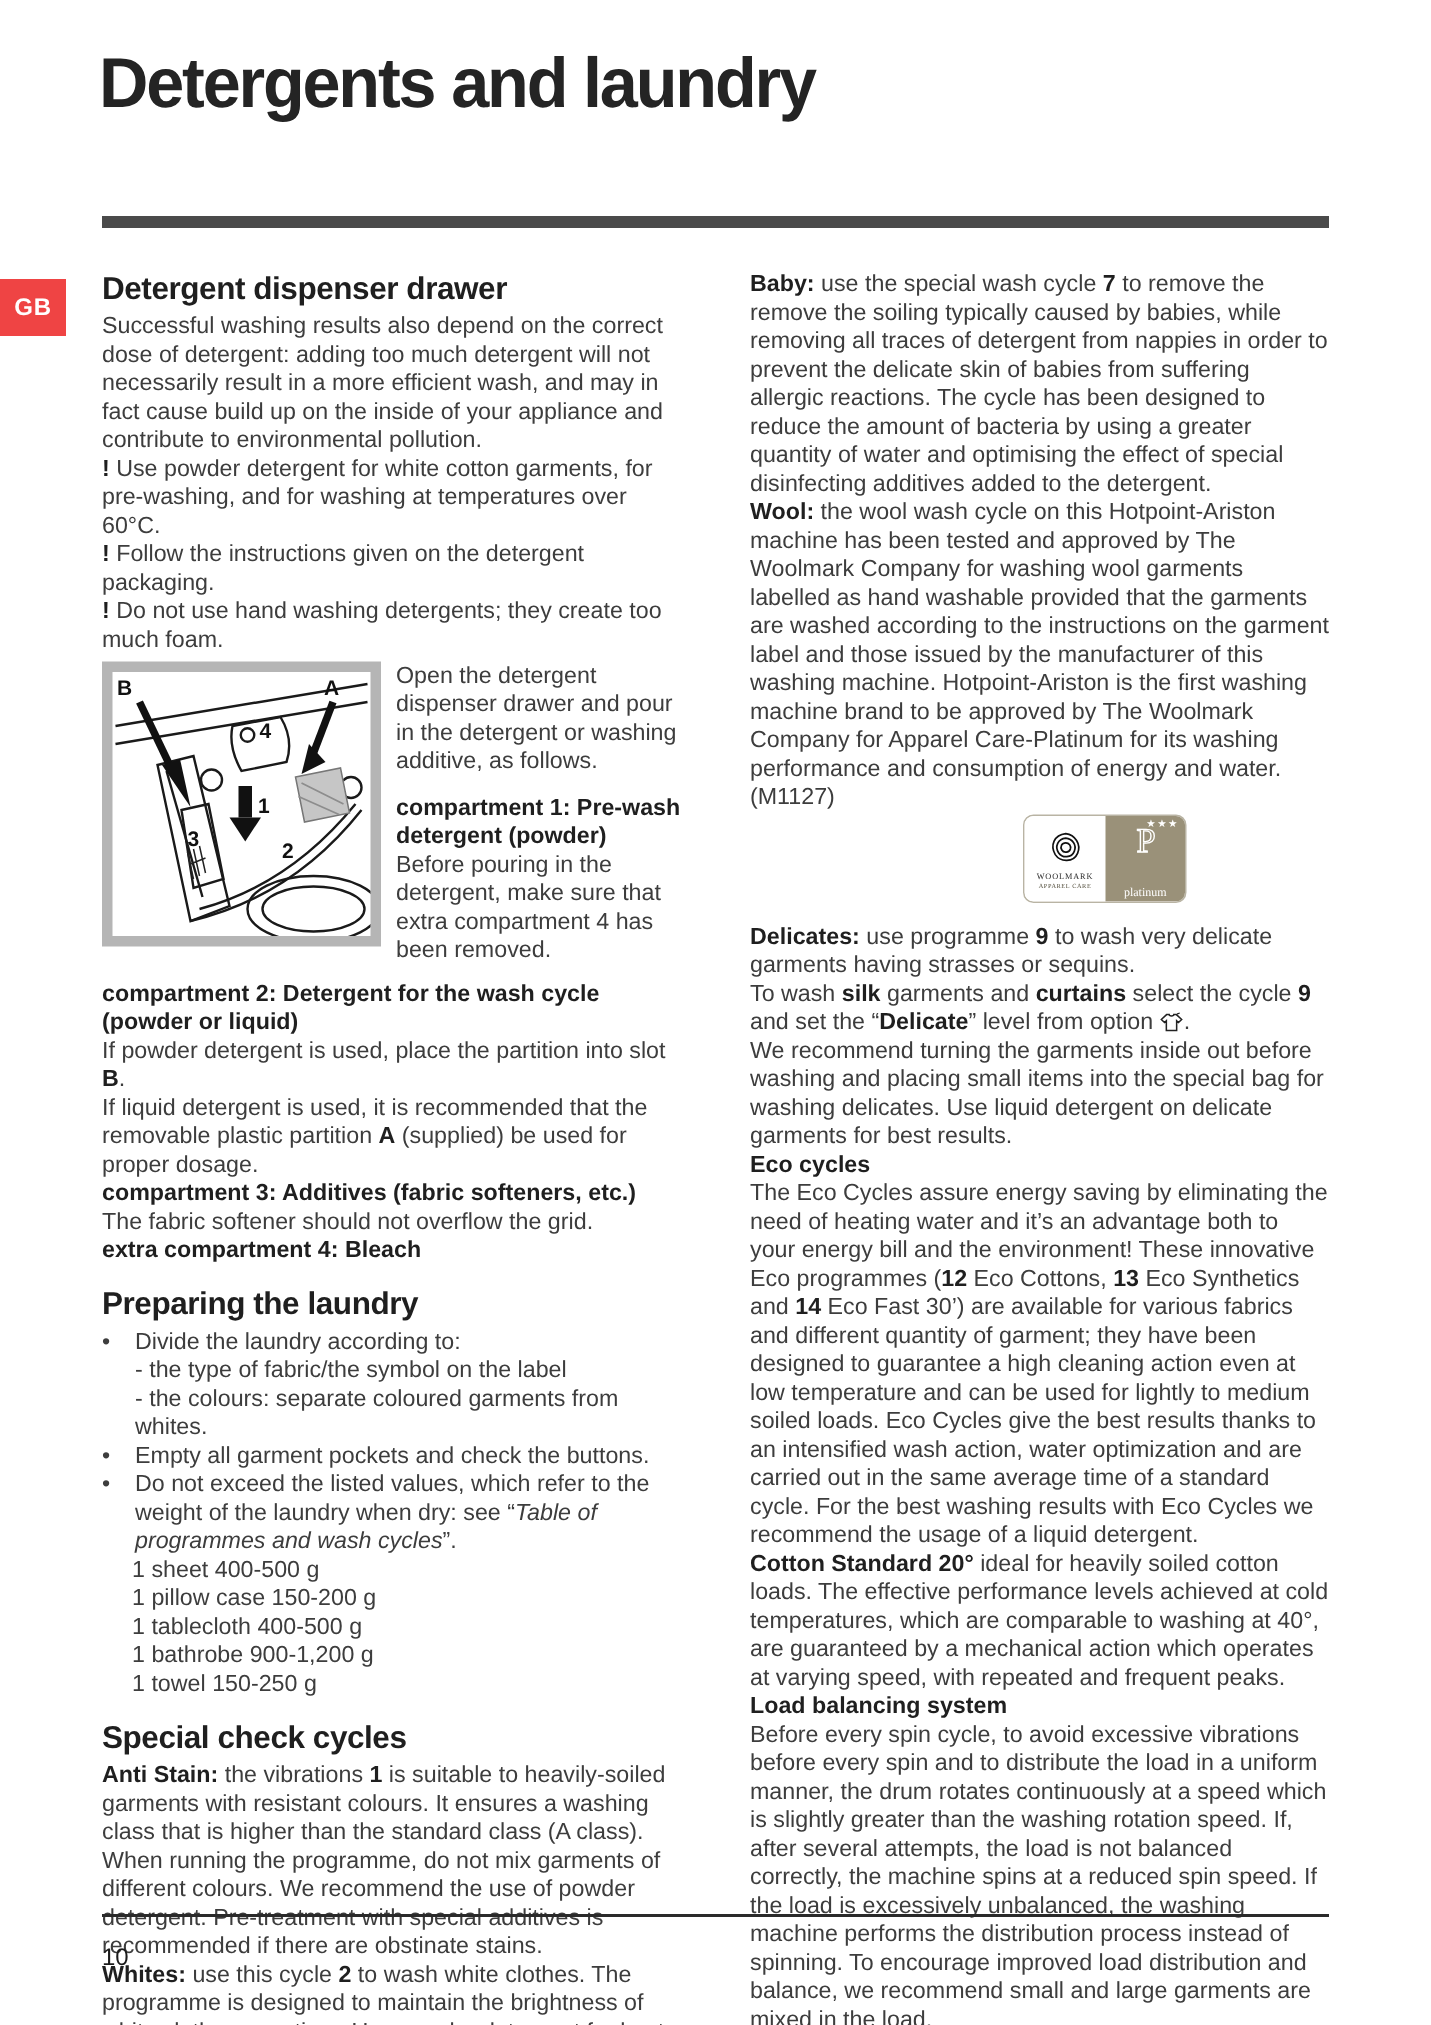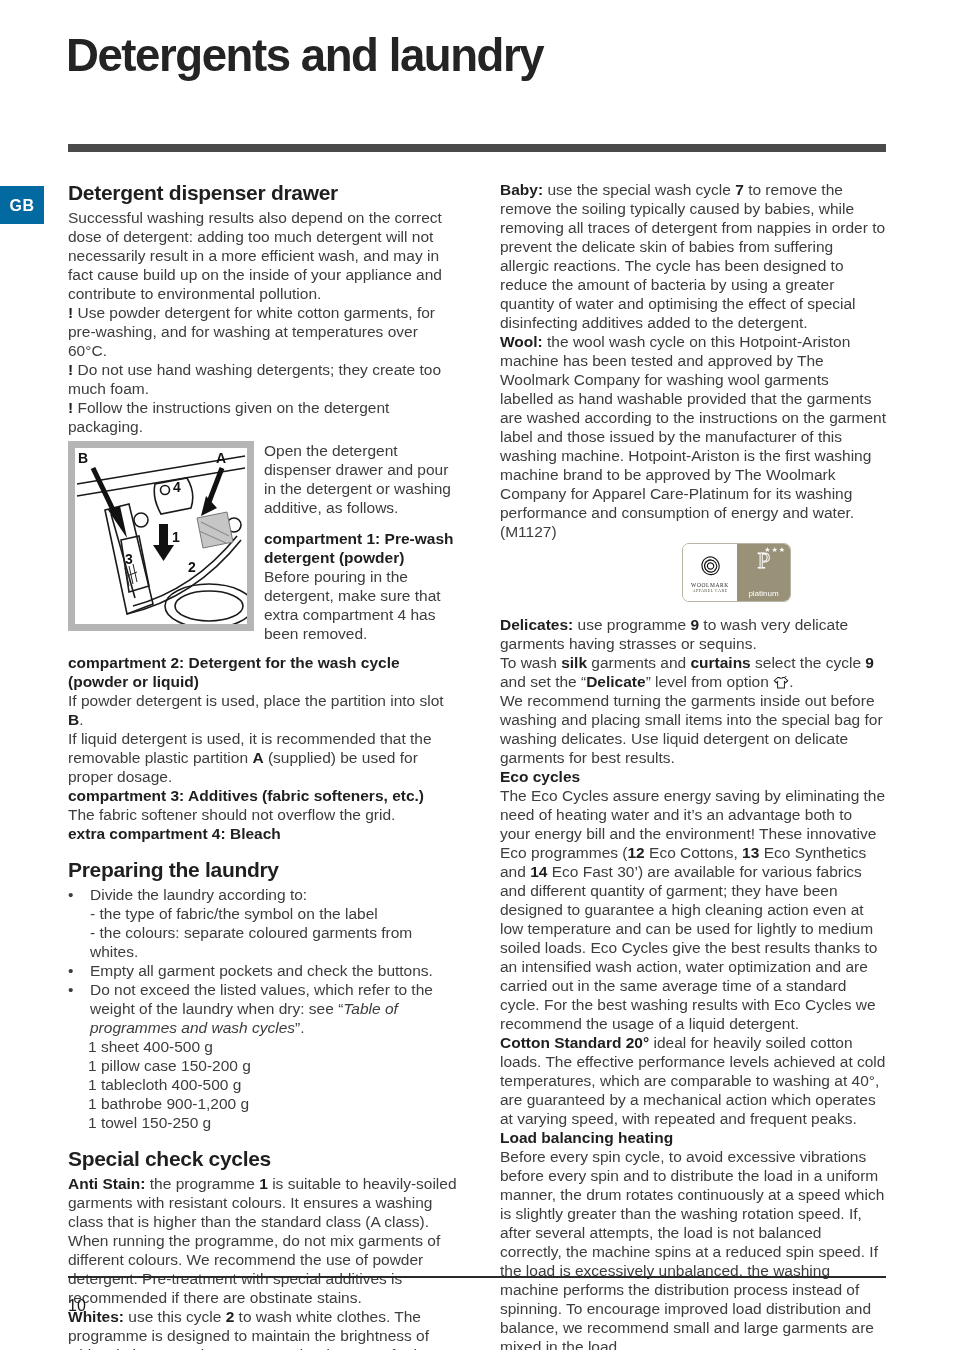--- a/index.html
+++ b/index.html
@@ -5,21 +5,21 @@
   html,body{margin:0;padding:0;background:#fff;}
   body{width:954px;height:1350px;overflow:hidden;position:relative;
        font-family:"Liberation Sans","DejaVu Sans",sans-serif;
        color:#3d3d3d;font-size:15.5px;line-height:19px;}
   .page{position:relative;width:954px;height:1350px;}
 
   .title{position:absolute;left:66px;top:30px;font-size:47px;line-height:50px;
          font-weight:bold;color:#242424;letter-spacing:-1.5px;
          transform:scaleX(.97);transform-origin:left;}
   .rule-top{position:absolute;left:68px;top:144px;width:818px;height:8px;background:#4a4a4a;}
-  .gb-badge{position:absolute;left:0;top:186px;width:44px;height:38px;background:#0369a1;
+  .gb-badge{position:absolute;left:0;top:186px;width:44px;height:38px;background:#ef4444;
             color:#fff;font-weight:bold;font-size:16px;display:flex;align-items:center;
             justify-content:center;letter-spacing:.5px;}
 
   .content{position:absolute;left:68px;top:180px;width:818px;display:flex;}
   .col-left{width:392px;margin-right:40px;flex:none;}
   .col-right{width:386px;flex:none;}
 
   h2{font-size:21px;line-height:25px;margin:0 0 3px 0;color:#1f1f1f;letter-spacing:-.3px;}
   h3{font-size:15.5px;line-height:19px;margin:0;color:#1f1f1f;}
   .para{margin:0;white-space:pre-line;}
@@ -46,21 +46,21 @@
             overflow:hidden;background:#fff;margin:2px 0 13px 182px;}
   .wm-left{width:54px;flex:none;background:#fff;display:flex;flex-direction:column;
            align-items:center;justify-content:center;padding-top:2px;}
   .wm-name{font-size:5.5px;line-height:6px;letter-spacing:.6px;color:#2a2a2a;margin-top:2px;
            font-family:"Liberation Serif","DejaVu Serif",serif;}
   .wm-sub{font-size:4.2px;line-height:5px;letter-spacing:.4px;color:#55503f;
           font-family:"Liberation Serif","DejaVu Serif",serif;}
   .wm-right{flex:1;background:#9a9179;position:relative;display:flex;flex-direction:column;
             align-items:center;justify-content:center;}
   .wm-stars{position:absolute;top:2px;right:4px;font-size:7px;line-height:8px;color:#fff;letter-spacing:1px;}
-  .wm-tier{font-size:8px;line-height:9px;color:#fff;margin-top:12px;}
+  .wm-tier{font-size:8px;line-height:9px;color:#fff;margin-top:12px;font-family:Liberation Serif, serif;}
 
   .inline-icon svg{vertical-align:-2px;}
 
   .rule-bottom{position:absolute;left:68px;top:1276px;width:818px;height:2px;background:#2a2a2a;}
   .page-num{position:absolute;left:68px;top:1297px;font-size:16px;line-height:18px;
             font-weight:normal;color:#1a1a1a;}
 </style>
 </head>
 <body>
 
@@ -69,22 +69,22 @@
   <div class="title">Detergents and laundry</div>
   <div class="rule-top"></div>
   <div class="gb-badge">GB</div>
 
   <div class="content">
 
     <div class="col-left">
       <h2>Detergent dispenser drawer</h2>
       <p class="para"><span>Successful washing results also depend on the correct dose of detergent: adding too much detergent will not necessarily result in a more efficient wash, and may in fact cause build up on the inside of your appliance and contribute to environmental pollution.</span></p>
       <p class="para"><b>! </b><span>Use powder detergent for white cotton garments, for pre-washing, and for washing at temperatures over 60°C.</span></p>
+      <p class="para"><b>! </b><span>Follow the instructions given on the detergent packaging.</span></p>
       <p class="para"><b>! </b><span>Do not use hand washing detergents; they create too much foam.</span></p>
-      <p class="para"><b>! </b><span>Follow the instructions given on the detergent packaging.</span></p>
 
       <div class="fig-row">
         <div class="figure">
           <svg viewBox="0 0 172 176" width="172" height="176">
             <g fill="none" stroke="#1a1a1a" stroke-width="1.6">
               <path d="M2 36 L170 8"></path>
               <path d="M2 48 L170 20"></path>
               <path d="M30 62 L54 56 L78 156 L52 166 Z"></path>
               <path d="M36 66 L60 150"></path>
               <path d="M46 92 L64 88 L74 138 L54 144 Z"></path>
@@ -152,21 +152,21 @@
 
       <div class="weights">
         <div>1 sheet 400-500 g</div>
         <div>1 pillow case 150-200 g</div>
         <div>1 tablecloth 400-500 g</div>
         <div>1 bathrobe 900-1,200 g</div>
         <div>1 towel 150-250 g</div>
       </div>
 
       <h2 class="mt14">Special check cycles</h2>
-      <p class="para"><b>Anti Stain: </b><span>the programme </span><b>1</b><span> is suitable to heavily-soiled garments with resistant colours. It ensures a washing class that is higher than the standard class (A class).</span></p>
+      <p class="para"><b>Anti Stain: </b><span>the vibrations </span><b>1</b><span> is suitable to heavily-soiled garments with resistant colours. It ensures a washing class that is higher than the standard class (A class).</span></p>
       <p class="para"><span>When running the programme, do not mix garments of different colours. We recommend the use of powder detergent. Pre-treatment with special additives is recommended if there are obstinate stains.</span></p>
       <p class="para"><b>Whites: </b><span>use this cycle </span><b>2</b><span> to wash white clothes. The programme is designed to maintain the brightness of white clothes over time. Use powder detergent for best results.</span></p>
 
     </div>
 
     <div class="col-right">
       <p class="para"><b>Baby: </b><span>use the special wash cycle </span><b>7</b><span> to remove the remove the soiling typically caused by babies, while removing all traces of detergent from nappies in order to prevent the delicate skin of babies from suffering allergic reactions. The cycle has been designed to reduce the amount of bacteria by using a greater quantity of water and optimising the effect of special disinfecting additives added to the detergent.</span></p>
       <p class="para"><b>Wool: </b><span>the wool wash cycle on this Hotpoint-Ariston machine has been tested and approved by The Woolmark Company for washing wool garments labelled as hand washable provided that the garments are washed according to the instructions on the garment label and those issued by the manufacturer of this washing machine. Hotpoint-Ariston is the first washing machine brand to be approved by The Woolmark Company for Apparel Care-Platinum for its washing performance and consumption of energy and water. (M1127)</span></p>
 
       <div class="wm-badge">
@@ -199,20 +199,20 @@
               <path d="M5 1.5 L6.8 1.5 C6.8 2.8 10.2 2.8 10.2 1.5 L12 1.5 L15.8 5 L13.5 7.2 L12.2 6 L12.2 13 L4.8 13 L4.8 6 L3.5 7.2 L1.2 5 Z" fill="none" stroke="#222" stroke-width="1.1"></path>
               <path d="M12.5 1.2 l2 -1" stroke="#222" stroke-width="0.9" fill="none"></path>
             </svg></span><span>.</span></p>
       <p class="para"><span>We recommend turning the garments inside out before washing and placing small items into the special bag for washing delicates. Use liquid detergent on delicate garments for best results.</span></p>
 
       <h3 class="mt16">Eco cycles</h3>
       <p class="para"><span>The Eco Cycles assure energy saving by eliminating the need of heating water and it’s an advantage both to your energy bill and the environment! These innovative Eco programmes (</span><b>12</b><span> Eco Cottons, </span><b>13</b><span> Eco Synthetics and </span><b>14</b><span> Eco Fast 30’)  are available for various fabrics and different quantity of garment; they have been designed to guarantee a high cleaning action even at low temperature and can be used for lightly to medium soiled loads. Eco Cycles give the best results thanks to an intensified wash action, water optimization and are carried out in the same average time of a standard cycle. For the best washing results with Eco Cycles we recommend the usage of a liquid detergent.</span></p>
 
       <p class="para mt16"><b>Cotton Standard 20°</b><span> ideal for heavily soiled cotton loads. The effective performance levels achieved at cold temperatures, which are comparable to washing at 40°, are guaranteed by a mechanical action which operates at varying speed, with repeated and frequent peaks.</span></p>
 
-      <h3 class="mt16">Load balancing heating</h3>
+      <h3 class="mt16">Load balancing system</h3>
       <p class="para"><span>Before every spin cycle, to avoid excessive vibrations before every spin and to distribute the load in a uniform manner, the drum rotates continuously at a speed which is slightly greater than the washing rotation speed. If, after several attempts, the load is not balanced correctly, the machine spins at a reduced spin speed. If the load is excessively unbalanced, the washing machine performs the distribution process instead of spinning. To encourage improved load distribution and balance, we recommend small and large garments are mixed in the load.</span></p>
     </div>
   </div>
 
   <div class="rule-bottom"></div>
   <div class="page-num">10</div>
 </div>
 
 </body></html>

